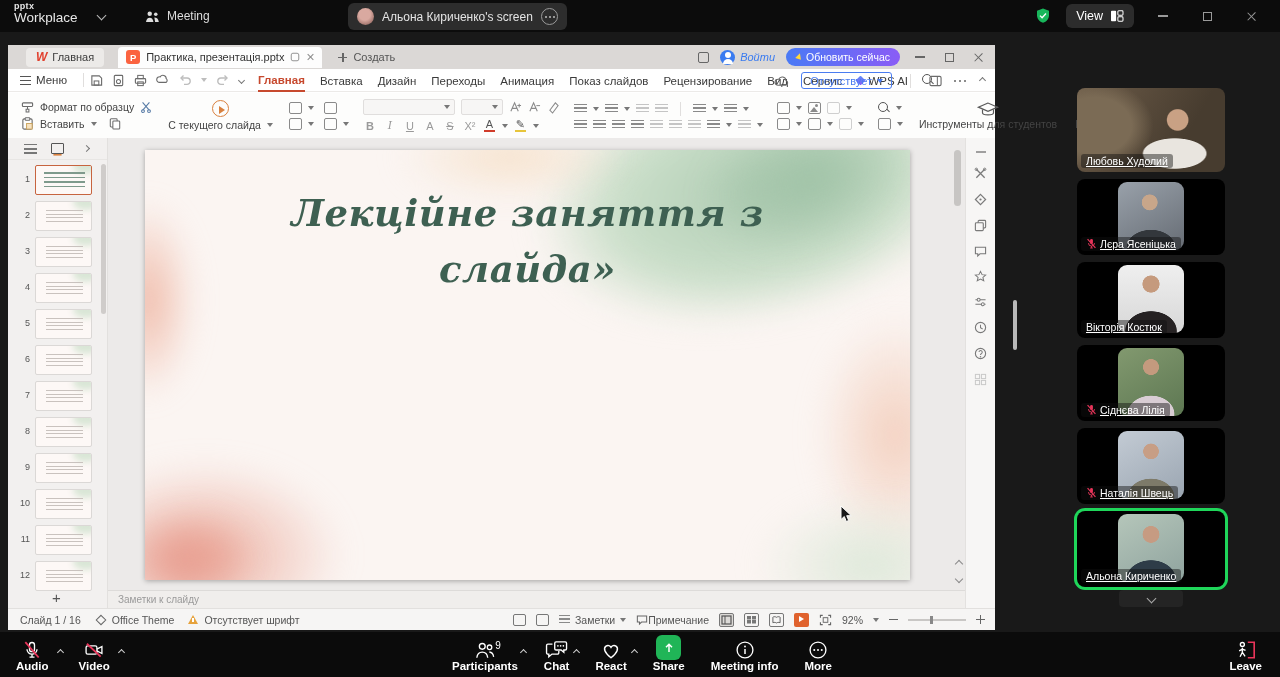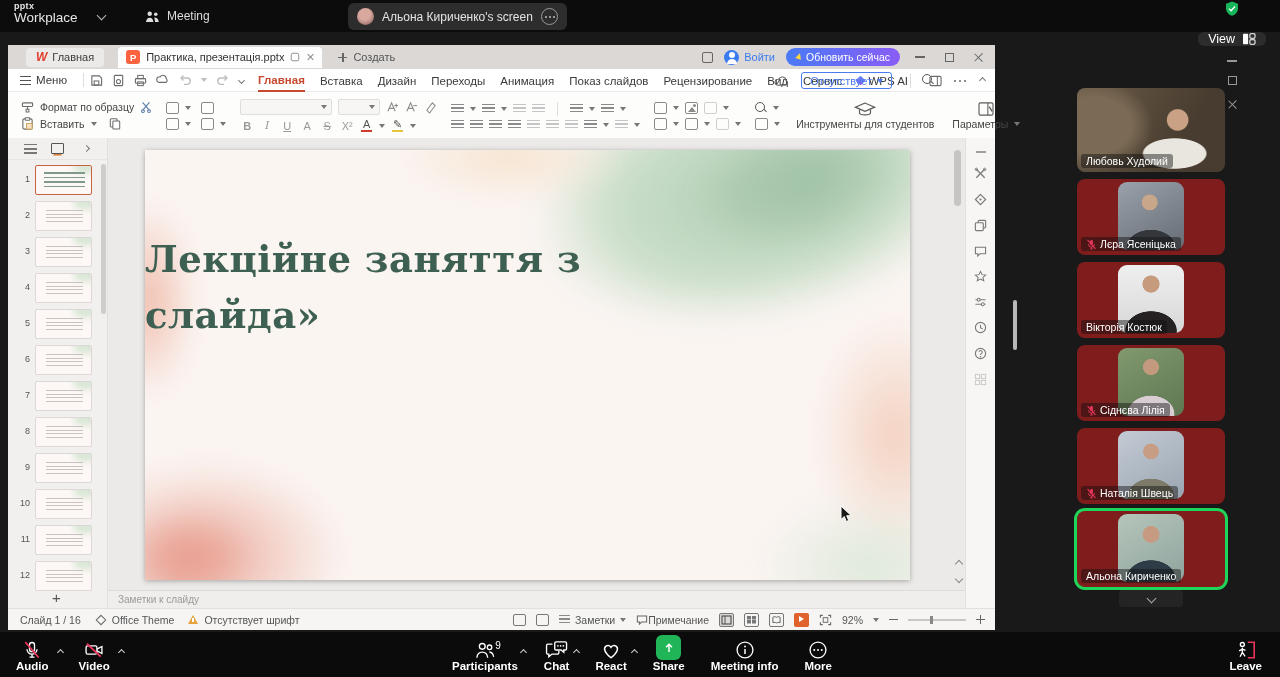--- a/index.html
+++ b/index.html
@@ -13,21 +13,21 @@
   .zlogo .l1 { font-size:9px; font-weight:700; letter-spacing:.3px; }
   .zlogo .l2 { font-size:13.5px; font-weight:500; }
   .chev { display:inline-block; width:7px; height:7px; border-right:1.5px solid #bbb; border-bottom:1.5px solid #bbb; transform:rotate(45deg); }
   .chev.up { transform:rotate(-135deg); }
   .zlogo-chev { position:absolute; left:98px; top:12px; }
   .ztab-meeting { position:absolute; left:135px; top:0; height:32px; display:flex; align-items:center; gap:7px; font-size:12px; color:#ddd; padding:0 10px; }
   .ztab-screen { position:absolute; left:348px; top:3px; height:27px; background:#2d2d2d; border-radius:6px; display:flex; align-items:center; gap:8px; padding:0 9px; font-size:12px; color:#e3e3e3; }
   .screen-avatar { width:17px; height:17px; border-radius:50%; background:radial-gradient(circle at 45% 38%, #d9a9a0 0 40%, #8a5f58 90%); }
   .ellipsis-circle { width:17px; height:17px; border:1.3px solid #9a9a9a; border-radius:50%; position:relative; }
   .ellipsis-circle::after { content:""; position:absolute; left:3px; top:7px; width:2px; height:2px; border-radius:50%; background:#bbb; box-shadow:4px 0 0 #bbb, 8px 0 0 #bbb; }
-  .zright { position:absolute; right:0; top:0; height:32px; display:flex; align-items:center; gap:14px; padding-right:14px;flex-direction:column; }
+  .zright { position:absolute; right:0; top:0; height:32px; display:flex; align-items:center; gap:14px; padding-right:14px; }
   .view-pill { display:flex; align-items:center; gap:7px; background:#2c2c2c; border-radius:6px; height:24px; padding:0 10px; font-size:12.5px; color:#fff; }
   .winbtn { width:30px; height:32px; display:flex; align-items:center; justify-content:center; color:#9a9a9a; }
   .ic-min { width:10px; height:1.5px; background:#9a9a9a; display:inline-block; }
   .ic-max { width:9px; height:9px; border:1.3px solid #9a9a9a; display:inline-block; }
   .ic-x { position:relative; width:11px; height:11px; display:inline-block; }
   .ic-x::before,.ic-x::after { content:""; position:absolute; left:5px; top:0; width:1.4px; height:11px; background:#9a9a9a; }
   .ic-x::before { transform:rotate(45deg);} .ic-x::after { transform:rotate(-45deg);}
 
   
   .wps { position:absolute; left:8px; top:45px; width:987px; height:585px; background:#fff; font-size:11px; color:#3a3a3a; }
@@ -38,21 +38,21 @@
   .p-icon { width:14px; height:14px; border-radius:3px; background:#fb6340; color:#fff; font-size:9.5px; font-weight:700; display:flex; align-items:center; justify-content:center; }
   .mini-x { position:relative; width:8px; height:8px; }
   .mini-x::before,.mini-x::after { content:""; position:absolute; left:3.5px; top:0; width:1.1px; height:8px; background:#8a8a8a; }
   .mini-x::before{transform:rotate(45deg);} .mini-x::after{transform:rotate(-45deg);}
   .new-tab { margin-left:16px; display:flex; align-items:center; gap:6px; color:#555; font-size:11px; }
   .plus-ic { position:relative; width:9px; height:9px; }
   .plus-ic::before { content:""; position:absolute; left:4px; top:0; width:1.3px; height:9px; background:#666; }
   .plus-ic::after { content:""; position:absolute; left:0; top:4px; width:9px; height:1.3px; background:#666; }
   .tabs-right { position:absolute; right:8px; top:0; height:24px; display:flex; align-items:center; gap:11px; }
   .ic-winstack { width:11px; height:11px; border:1.2px solid #666; border-radius:2px; }
-  .signin { display:flex; align-items:center; gap:5px; color:#3a7bf0; font-size:11px; }
+  .signin { display:flex; align-items:center; gap:5px; color:#3a7bf0; font-size:11px;font-style:italic; }
   .signin-av { width:15px; height:15px; border-radius:50%; background:#3a7bf0; position:relative; }
   .signin-av::before { content:""; position:absolute; left:4.5px; top:2.5px; width:6px; height:6px; border-radius:50%; background:#fff; }
   .signin-av::after { content:""; position:absolute; left:2.5px; top:9px; width:10px; height:5px; border-radius:5px 5px 0 0; background:#fff; }
   .upgrade-pill { height:18px; border-radius:9px; background:linear-gradient(90deg,#4a7af5,#8a5cf6); color:#fff; font-size:10.5px; display:flex; align-items:center; gap:4px; padding:0 10px; }
   .bolt { width:0; height:0; border-left:3px solid transparent; border-right:3px solid transparent; border-bottom:6px solid #ffd83b; transform:rotate(18deg); position:relative; top:-1px; }
   .wbtn-gray { color:#666; display:flex; align-items:center; justify-content:center; width:18px; }
   .wbtn-gray .ic-min{background:#666;} .wbtn-gray .ic-max{border-color:#666;}
   .wbtn-gray .ic-x::before,.wbtn-gray .ic-x::after{background:#666;}
 
   
@@ -134,21 +134,21 @@
   .slide { position:absolute; left:37px; top:12px; width:765px; height:430px; background:#fbf5f2; box-shadow:0 1px 5px rgba(0,0,0,.3); overflow:hidden; }
   .blob { position:absolute; border-radius:50%; filter:blur(14px); }
   .b1 { right:-80px; top:-90px; width:460px; height:260px; background:radial-gradient(closest-side,#aecbb2,#cbdfca 65%,rgba(207,226,205,0)); transform:rotate(-12deg); }
   .b1b { right:-10px; top:-40px; width:220px; height:140px; background:radial-gradient(closest-side,#9fc2a6,rgba(175,203,178,0)); transform:rotate(-18deg); }
   .b2 { left:250px; top:-35px; width:230px; height:85px; background:radial-gradient(closest-side,#f6e2cc,rgba(246,226,204,0)); }
   .b3 { left:-45px; top:50px; width:95px; height:200px; background:radial-gradient(closest-side,#efb9a7,rgba(239,185,167,0)); }
   .b4 { left:-80px; bottom:-70px; width:280px; height:190px; background:radial-gradient(closest-side,#ecb0a2,rgba(236,176,162,0)); }
   .b4b { left:-30px; bottom:-30px; width:140px; height:100px; background:radial-gradient(closest-side,#e79a8c,rgba(231,154,140,0)); }
   .b5 { right:-65px; top:165px; width:160px; height:240px; background:radial-gradient(closest-side,#f3d0bf,rgba(243,208,191,0)); }
   .b6 { right:-75px; bottom:-55px; width:230px; height:140px; background:radial-gradient(closest-side,#dde8d9,rgba(221,232,217,0)); }
-  .slide-title { position:relative; padding-top:82px; font-family:"DejaVu Serif", serif; font-weight:700; font-size:37px; line-height:1.5; color:#3e6052; letter-spacing:.5px; }
+  .slide-title { position:relative; padding-top:36px; text-align:center; font-family:"DejaVu Serif", serif; font-style:italic; font-weight:700; font-size:37px; line-height:1.5; color:#3e6052; letter-spacing:.5px; }
 
   
   .tool-strip { width:30px; background:#f7f6f5; border-left:1px solid #e3e1df; display:flex; flex-direction:column; align-items:center; gap:13px; padding-top:12px; }
   .tool-strip svg { display:block; }
 
   
   .wps-status { position:absolute; left:0; top:563px; width:100%; height:22px; background:#f6f5f4; border-top:1px solid #e2e0de; display:flex; align-items:center; font-size:10.5px; color:#555; }
   .st-left { display:flex; align-items:center; gap:14px; padding-left:12px; }
   .warn-tri { width:0; height:0; border-left:5.5px solid transparent; border-right:5.5px solid transparent; border-bottom:9px solid #e6a23c; position:relative; }
   .warn-tri::after { content:""; position:absolute; left:-1px; top:3px; width:2px; height:4px; background:#fff; }
@@ -166,32 +166,32 @@
   .hminus { width:9px; height:1.5px; background:#666; }
   .hplus { position:relative; width:9px; height:9px; }
   .hplus::before { content:""; position:absolute; left:4px; top:0; width:1.4px; height:9px; background:#666; }
   .hplus::after { content:""; position:absolute; left:0; top:4px; width:9px; height:1.4px; background:#666; }
   .slider-track { width:58px; height:2px; background:#c9c7c5; position:relative; }
   .slider-thumb { position:absolute; left:38%; top:-3px; width:2.5px; height:8px; background:#888; }
 
   
   .sidebar { position:absolute; left:1020px; top:32px; width:260px; height:600px; }
   .tiles { position:absolute; left:57px; top:56px; width:148px; display:flex; flex-direction:column; gap:7px; }
-  .tile { position:relative; width:148px; height:76px; border-radius:8px; background:#7f1d1d; overflow:visible; }
+  .tile { position:relative; width:148px; height:76px; border-radius:8px; background:#000000; overflow:visible; }
   .tile .avatar { position:absolute; left:41px; top:3px; width:66px; height:68px; border-radius:9px; }
   .tile.item-0 { height:84px; }
   .tile.is-video { background:
       radial-gradient(circle at 68% 38%, #c9a184 0 9%, rgba(0,0,0,0) 10%),
       radial-gradient(ellipse 38% 32% at 66% 78%, #e9e5df 0 55%, rgba(0,0,0,0) 58%),
       radial-gradient(ellipse 55% 75% at 12% 45%, #7b6b55 0 45%, rgba(0,0,0,0) 72%),
       linear-gradient(120deg, #6d5c49, #473c2f 70%);
       border-radius:8px; }
   .tile.is-active { box-shadow:0 0 0 3px #1fd65a; }
-  .name-label { position:absolute; left:4px; bottom:4px; display:flex; align-items:center; gap:3px;
-      background:rgba(15,15,15,.45); border-radius:3px; padding:1px 5px; font-size:10.5px; color:#fff; white-space:nowrap; }
+  .name-label { position:absolute; left:4px; bottom:4px; display:flex; align-items:flex-start; gap:3px;
+      background:rgba(15,15,15,.45); border-radius:3px; padding:1px 5px; font-size:10.5px; color:#fff; white-space:nowrap;text-decoration:underline; }
   .mic-muted { display:none; }
   .tile.is-muted .mic-muted { display:block; }
   .item-1 .avatar { background:
       radial-gradient(circle at 48% 30%, #c8a68a 0 13%, rgba(0,0,0,0) 14%),
       radial-gradient(ellipse 60% 42% at 50% 96%, #33373c 0 60%, rgba(0,0,0,0) 62%),
       linear-gradient(150deg,#99a1aa,#666c74); }
   .item-2 .avatar { background:
       radial-gradient(circle at 50% 28%, #c59a7d 0 14%, rgba(0,0,0,0) 15%),
       radial-gradient(ellipse 62% 46% at 50% 97%, #262223 0 62%, rgba(0,0,0,0) 64%),
       linear-gradient(#efefef,#d7d7d7); }
@@ -404,20 +404,27 @@
             </svg>
           <span class="rlabel">Вставить</span>
           <span class="tri-down gray"></span>
           <svg width="12" height="13" viewBox="0 0 14 14" style="margin-left:6px;">
               <rect x="1.5" y="1.5" width="8" height="9.5" rx="1" fill="none" stroke="#6b6b6b" stroke-width="1.2"></rect>
               <rect x="4.5" y="4" width="8" height="9.5" rx="1" fill="#fff" stroke="#6b6b6b" stroke-width="1.2"></rect>
             </svg>
         </div>
       </div>
       <span class="rdiv"></span>
+      <div class="rstack">
+        <span class="play-circle"></span>
+        <span class="rrow">
+            <span class="rlabel">С текущего слайда</span>
+        <span class="tri-down gray"></span>
+          </span>
+      </div>
       <span class="rdiv"></span>
       <div class="rgroup">
         <div class="rrow">
           <span class="sq-ic"></span>
             <span class="tri-down gray"></span>
           <span class="sq-ic" style="margin-left:4px;"></span>
         </div>
         <div class="rrow">
           <span class="sq-ic"></span>
             <span class="tri-down gray"></span>

